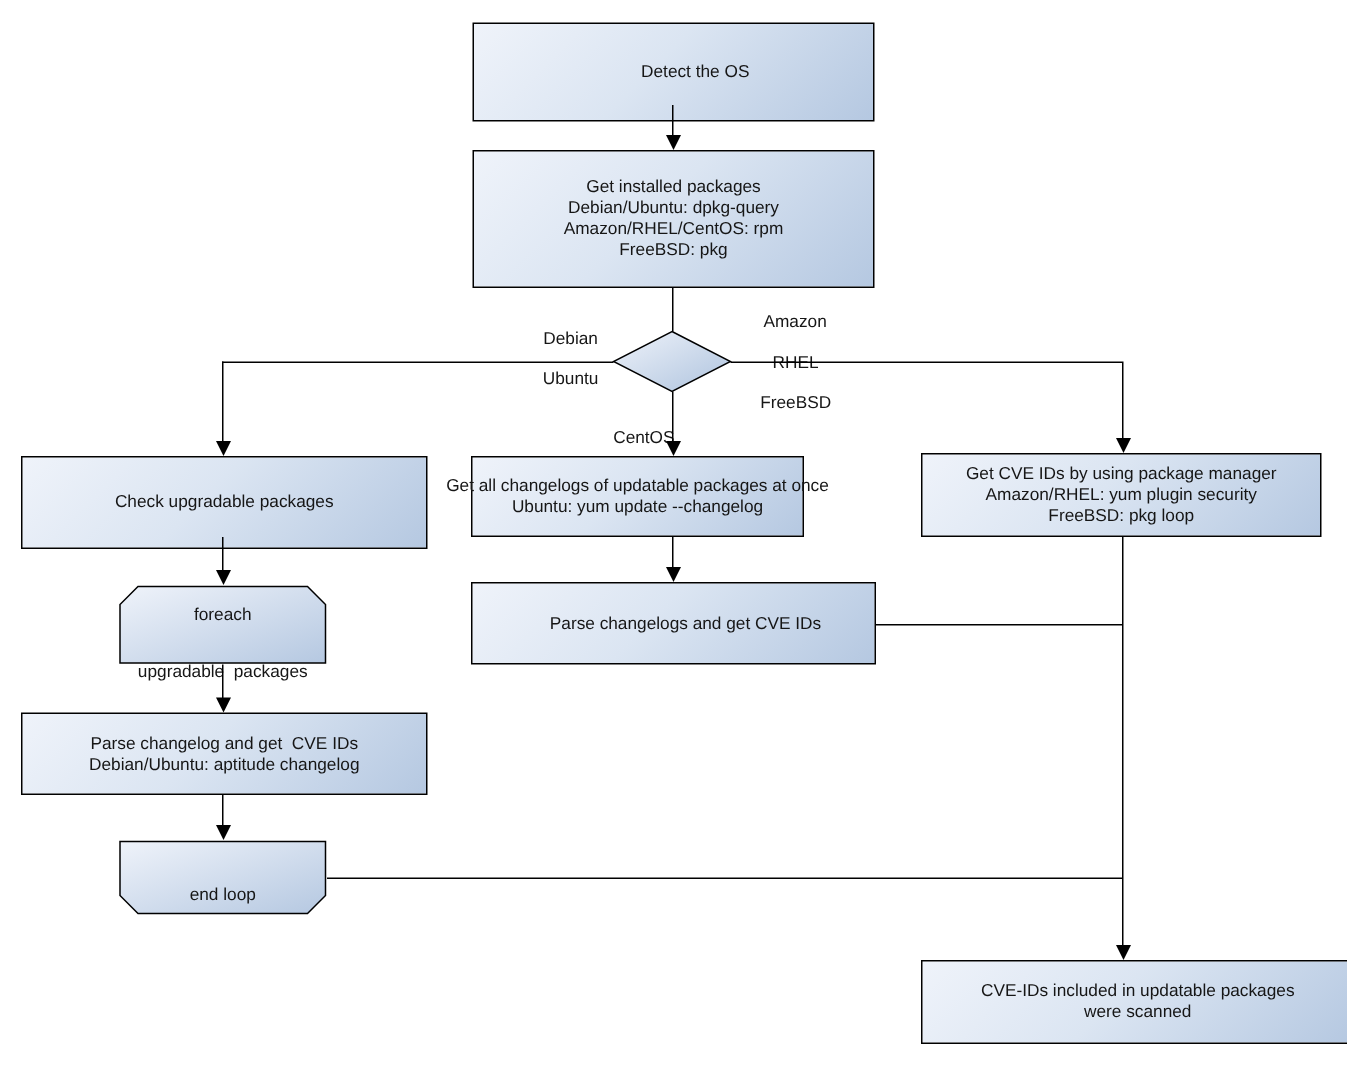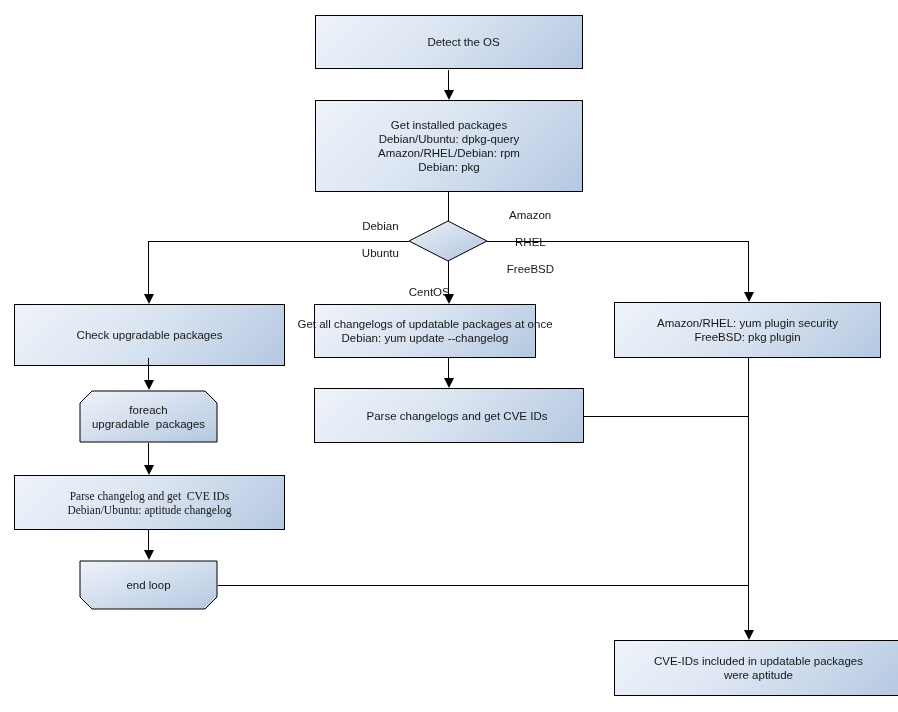--- a/index.html
+++ b/index.html
@@ -32,21 +32,21 @@
     position: absolute;
     display: flex;
     flex-direction: column;
     align-items: center;
     justify-content: center;
     text-align: center;
     font-size: 11.5px;
     line-height: 14px;
   }
   .shape svg { position: absolute; left: 0; top: 0; }
-  .shape .line { white-space: pre; display: block; position: relative; }
+  .shape .line { white-space: pre; display: block; position: relative; margin-top: 24px; }
   
   .cline { position: absolute; background: #000; }
   .h { height: 1px; }
   .v { width: 1px; }
   
   .arr-down {
     position: absolute;
     width: 0; height: 0;
     border-left: 5px solid transparent;
     border-right: 5px solid transparent;
@@ -59,57 +59,58 @@
     line-height: 13.5px;
     text-align: center;
     white-space: pre;
   }
 </style>
 </head>
 <body>
 
 <div id="canvas">
 
-  <div class="node" style="left:315px; top:15px; width:268px; height:54px;padding-left:29px;">
+  <div class="node" style="left:315px; top:15px; width:268px; height:66px;padding-left:29px;">
     <span class="line">Detect the OS</span>
   </div>
 
   <div class="node" style="left:315px; top:100px; width:268px; height:92px;">
     <span class="line">Get installed packages</span>
     <span class="line">Debian/Ubuntu: dpkg-query</span>
-    <span class="line">Amazon/RHEL/Debian: rpm</span>
-    <span class="line">Debian: pkg</span>
+    <span class="line">Amazon/RHEL/CentOS: rpm</span>
+    <span class="line">FreeBSD: pkg</span>
   </div>
 
   <div class="node" style="left:14px; top:304px; width:271px; height:62px;">
     <span class="line">Check upgradable packages</span>
   </div>
 
-  <div class="node" style="left:14px; top:475px; width:271px; height:55px;font-family:Liberation Serif, serif;">
+  <div class="node" style="left:14px; top:475px; width:271px; height:55px;">
     <span class="line">Parse changelog and get  CVE IDs</span>
     <span class="line">Debian/Ubuntu: aptitude changelog</span>
   </div>
 
   <div class="node" style="left:314px; top:304px; width:222px; height:54px;">
     <span class="line">Get all changelogs of updatable packages at once</span>
-    <span class="line">Debian: yum update --changelog</span>
+    <span class="line">Ubuntu: yum update --changelog</span>
   </div>
 
   <div class="node" style="left:314px; top:388px; width:270px; height:55px;padding-left:16px;">
     <span class="line">Parse changelogs and get CVE IDs</span>
   </div>
 
   <div class="node" style="left:614px; top:302px; width:267px; height:56px;">
+    <span class="line">Get CVE IDs by using package manager</span>
     <span class="line">Amazon/RHEL: yum plugin security</span>
-    <span class="line">FreeBSD: pkg plugin</span>
+    <span class="line">FreeBSD: pkg loop</span>
   </div>
 
   <div class="node" style="left:614px; top:640px; width:289px; height:56px;">
     <span class="line">CVE-IDs included in updatable packages</span>
-    <span class="line">were aptitude</span>
+    <span class="line">were scanned</span>
   </div>
 
   <div class="shape" style="left:408px; top:220px; width:80px; height:42px;">
     <svg width="80" height="42">
       <defs>
         <linearGradient id="g1" x1="0" y1="0" x2="1" y2="1">
           <stop offset="0" stop-color="#eff3fa"></stop>
           <stop offset="1" stop-color="#aec3de"></stop>
         </linearGradient>
       </defs>

